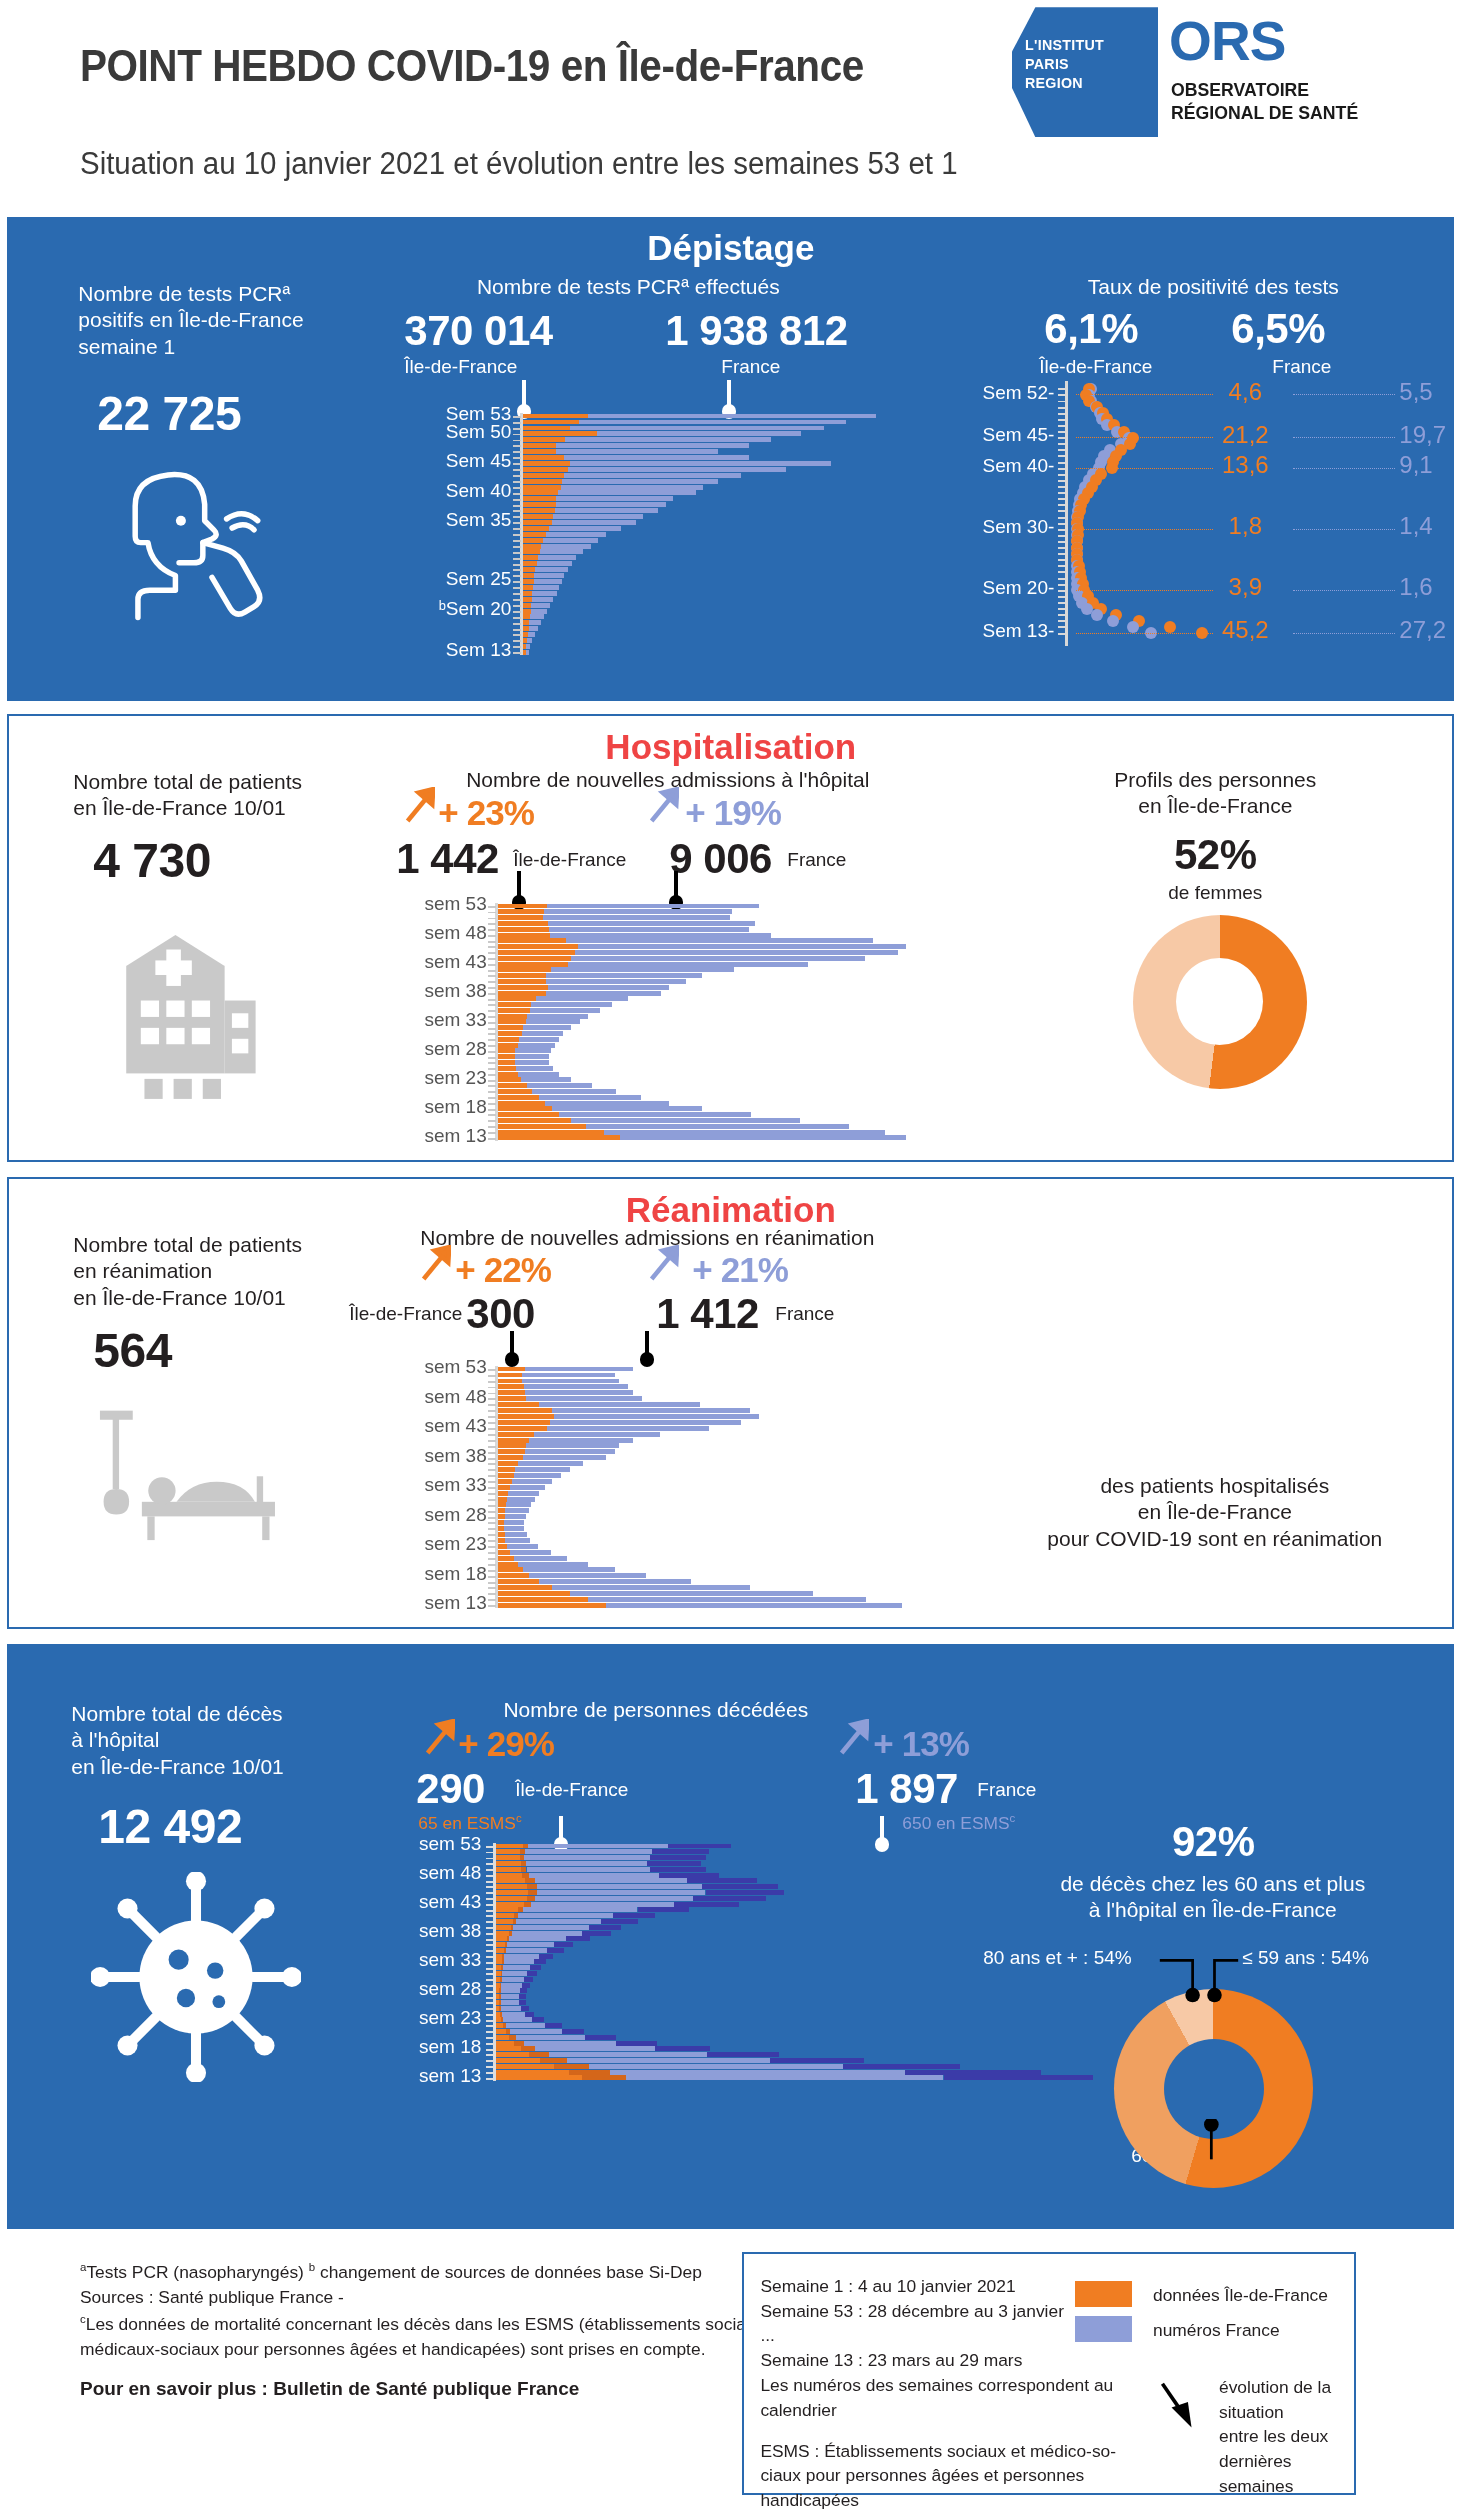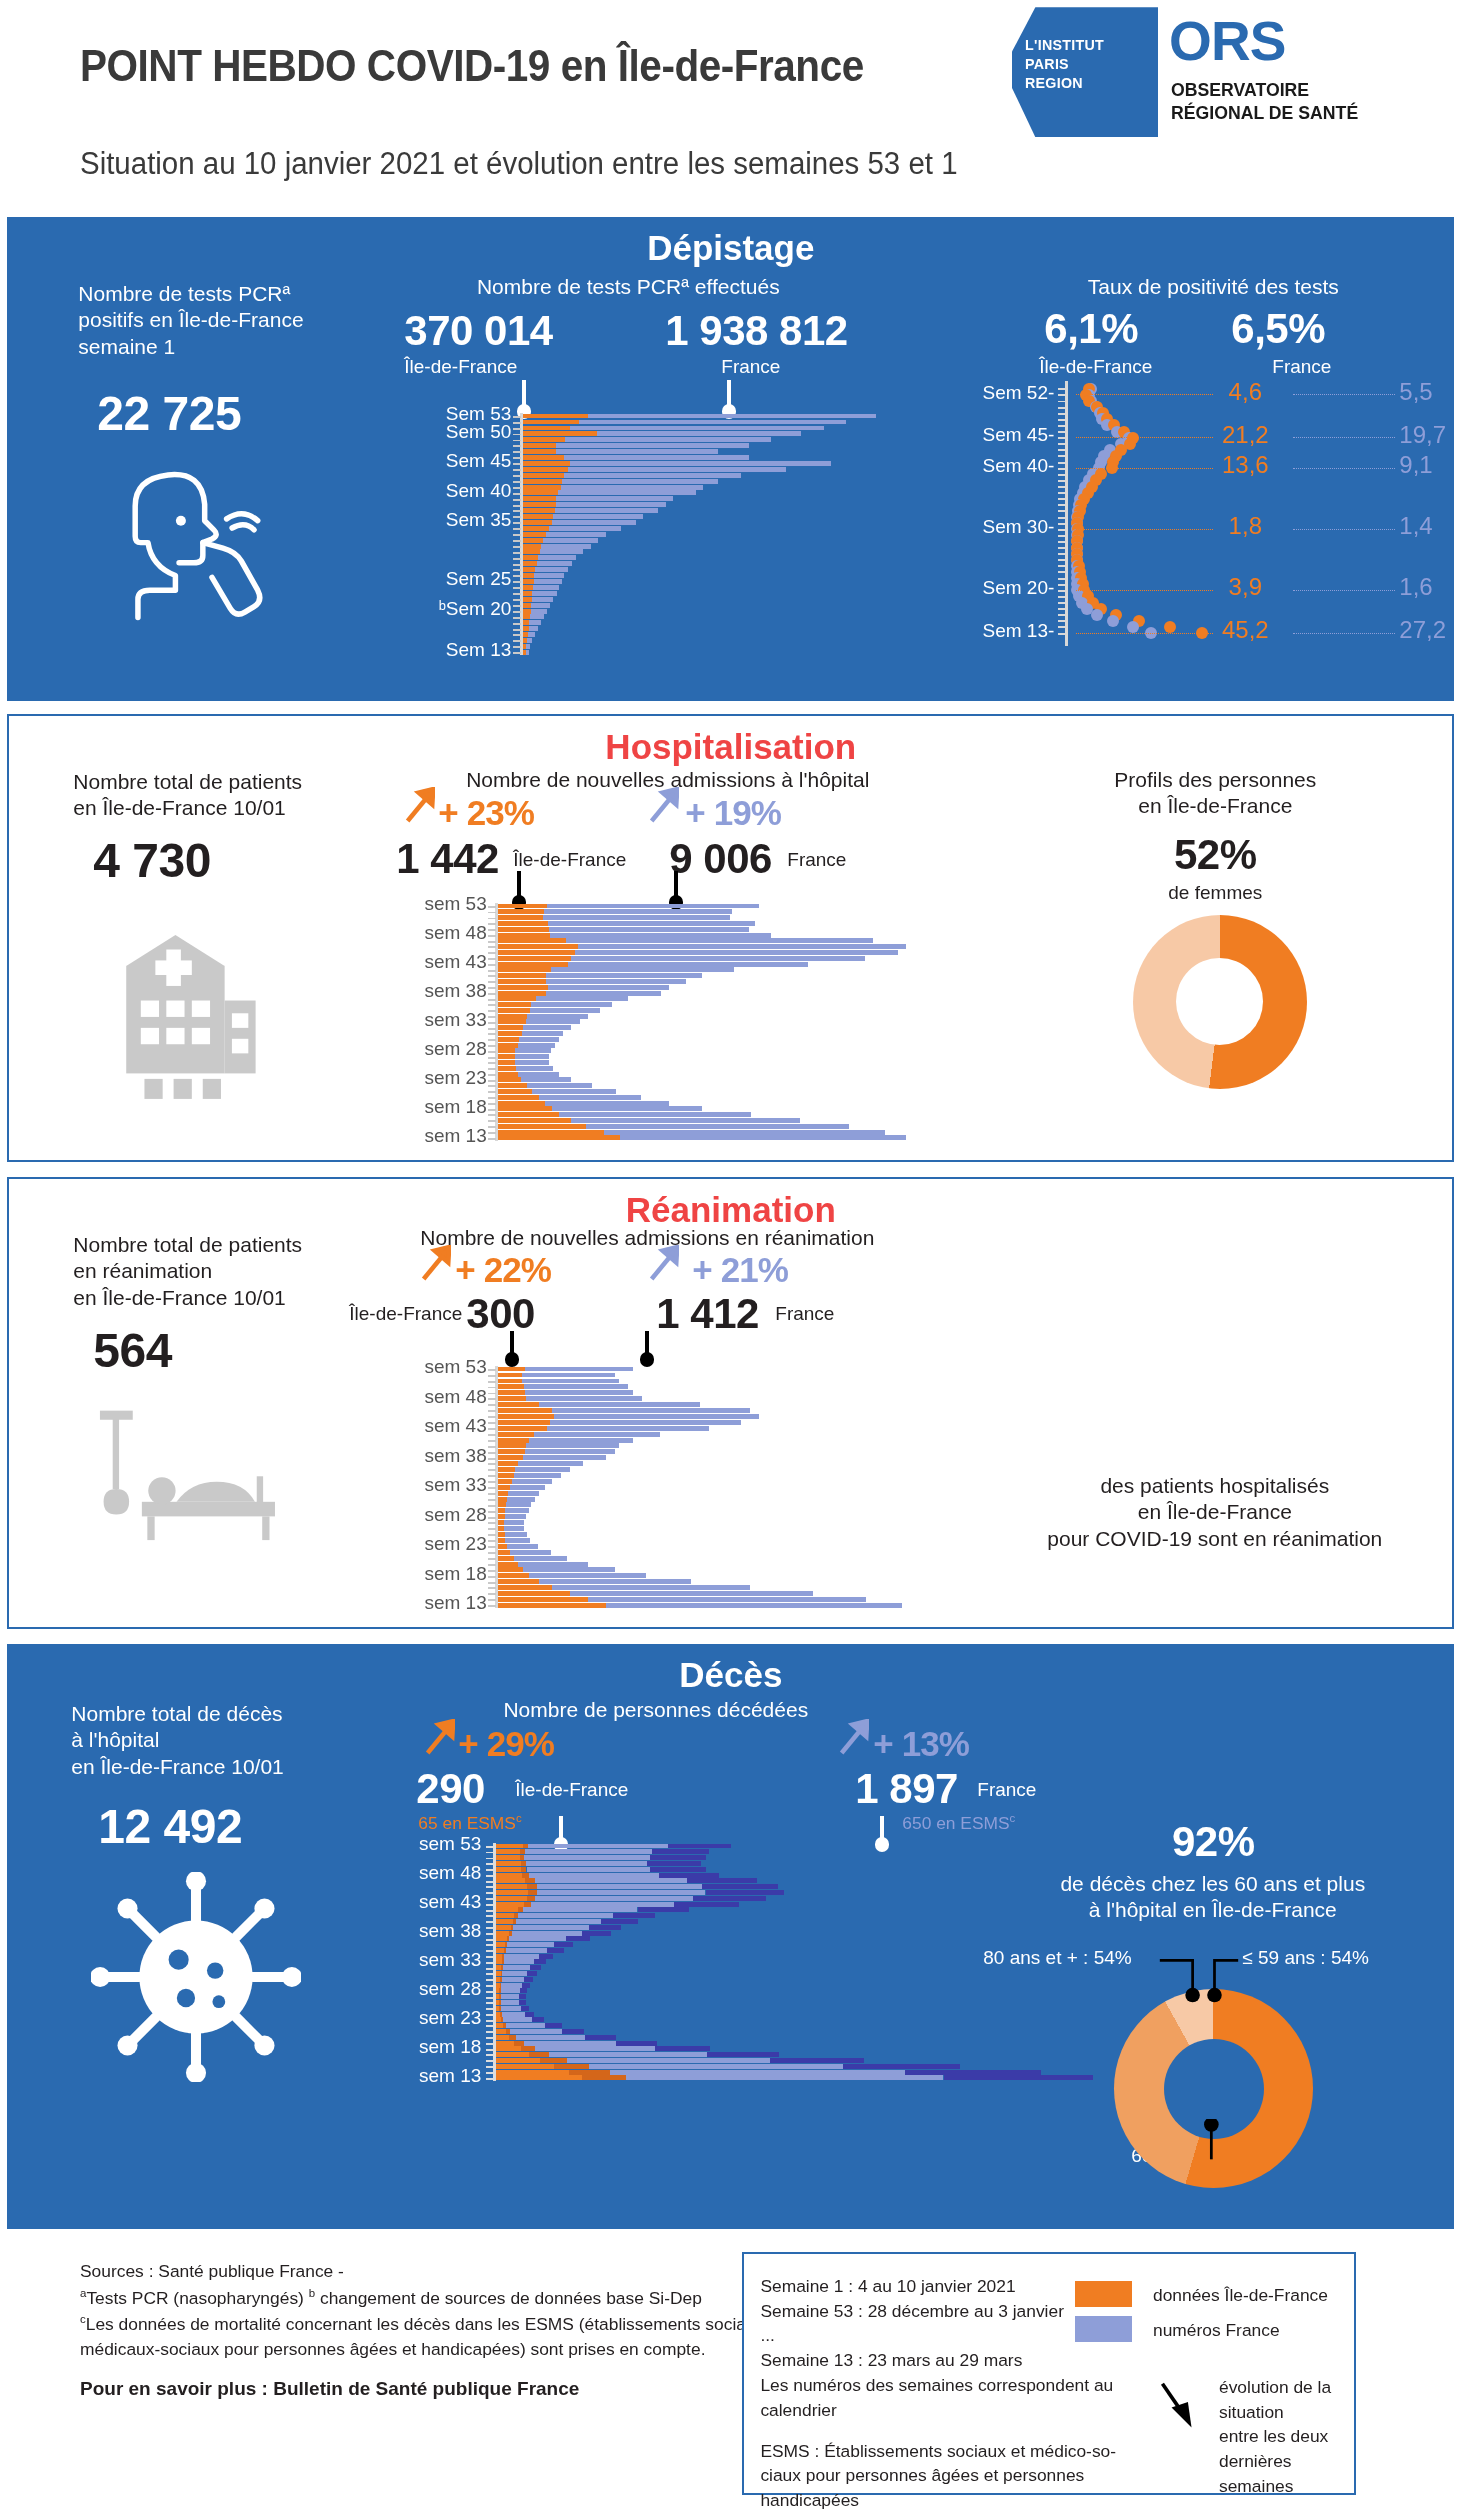--- a/index.html
+++ b/index.html
@@ -857,21 +857,20 @@
       </div>
 
     <div class="lbl" style="position:absolute; left:968px; top:294px; width:475px; text-align:center;">
       <div>des patients hospitalisés</div>
       <div>en Île-de-France</div>
       <div>pour COVID-19 sont en réanimation</div>
     </div>
   </div>
 
   <div class="panel blue" style="top:1644px; height:585px;">
-    <div class="panel-title">Décès</div>
 
     <div style="position:absolute; left:64px; top:57px;" class="lbl">
       <div>Nombre total de décès</div>
       <div>à l'hôpital</div>
       <div>en Île-de-France 10/01</div>
     </div>
     <div style="position:absolute; left:91px; top:155px;" class="huge-num">12 492</div>
 
     <svg class="virus-icon" style="left:84px; top:228px;" width="210" height="210" viewBox="0 0 230 230">
       <g fill="#ffffff">
@@ -1172,22 +1171,22 @@
       <circle cx="62" cy="46" r="8" fill="#000"></circle>
     </svg>
     <svg style="position:absolute; left:1197px; top:475px; width:55px; height:44px;" viewBox="0 0 60 48">
       <line x1="8" y1="4" x2="8" y2="44" stroke="#000" stroke-width="3"></line>
       <circle cx="8" cy="6" r="8" fill="#000"></circle>
     </svg>
   </div>
 
   <div class="footer">
     <div class="src">
+      <div><sup>a</sup><span>Tests PCR (nasopharyngés)</span> <sup>b</sup> <span>changement de sources de données base Si-Dep</span></div>
       <div>Sources : Santé publique France -</div>
-      <div><sup>a</sup><span>Tests PCR (nasopharyngés)</span> <sup>b</sup> <span>changement de sources de données base Si-Dep</span></div>
       <div><sup>c</sup><span>Les données de mortalité concernant les décès dans les ESMS  (établissements sociaux et</span></div>
       <div>médicaux-sociaux pour personnes âgées et handicapées) sont prises en compte.</div>
       <div style="height:12.8px;"></div>
       <b>Pour en savoir plus : Bulletin de Santé publique France</b>
     </div>
 
     <div class="legendbox">
       <div class="legend-left">
         <div>Semaine 1 : 4 au 10 janvier 2021</div>
         <div>Semaine 53 : 28 décembre au 3 janvier</div>

